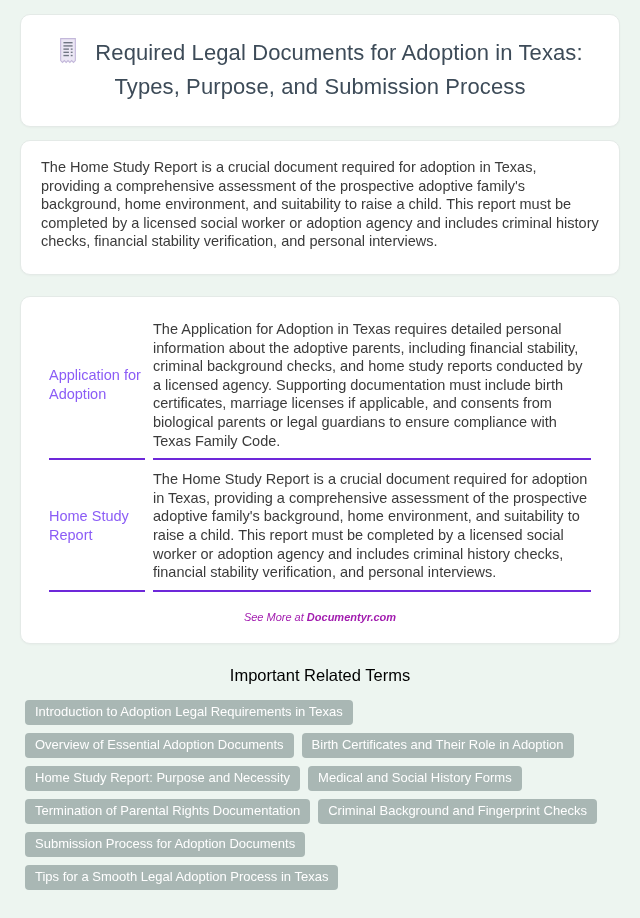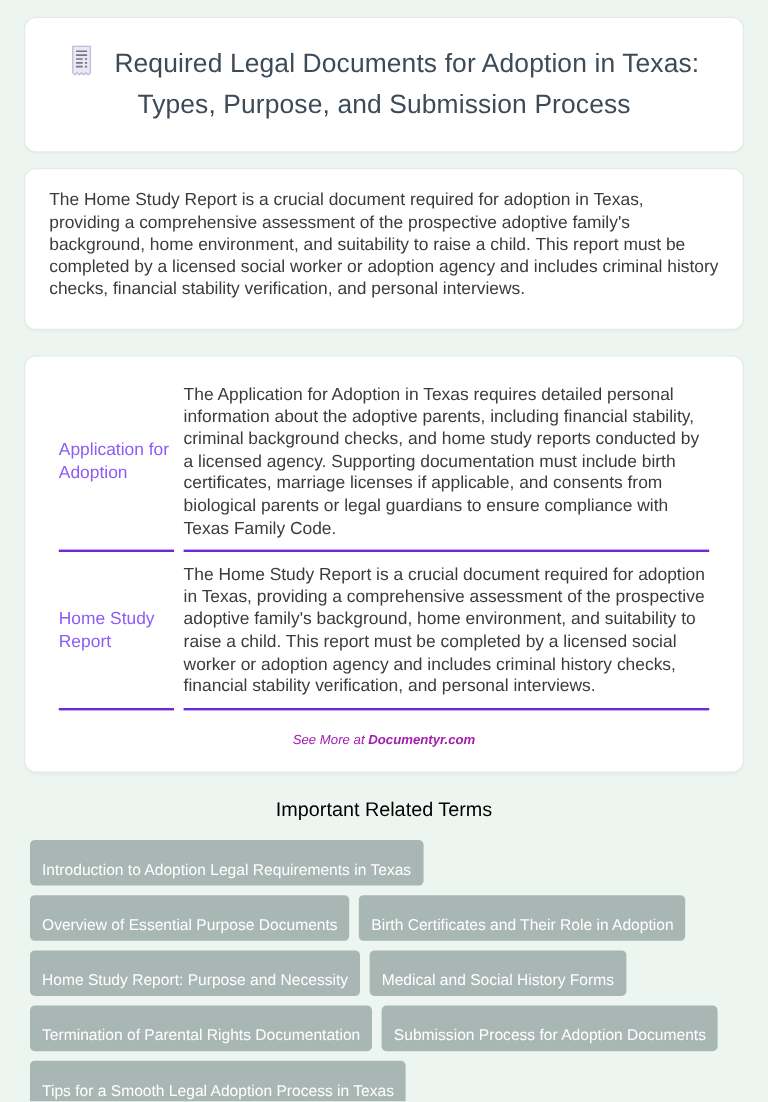--- a/index.html
+++ b/index.html
@@ -96,21 +96,21 @@
     display: flex;
     flex-wrap: wrap;
     gap: 8px;
   }
   .tag {
     display: inline-block;
     background: #a9b7b4;
     color: #ffffff;
     font-size: 13px;
     line-height: 14px;
-    padding: 18px 10px 6px 10px;
+    padding: 5px 10px 6px 10px;
     border-radius: 4px;
     cursor: pointer;
     white-space: nowrap;
   }
 </style>
 </head>
 <body>
 
 <div class="page">
 
@@ -149,22 +149,23 @@
         </tr>
       </tbody>
     </table>
     <p class="see-more"><span>See More at </span><strong>Documentyr.com</strong></p>
   </section>
 
   <h2 class="related-heading">Important Related Terms</h2>
 
   <div class="tags">
       <span class="tag">Introduction to Adoption Legal Requirements in Texas</span>
-      <span class="tag">Overview of Essential Purpose Documents</span>
+      <span class="tag">Overview of Essential Adoption Documents</span>
       <span class="tag">Birth Certificates and Their Role in Adoption</span>
       <span class="tag">Home Study Report: Purpose and Necessity</span>
       <span class="tag">Medical and Social History Forms</span>
       <span class="tag">Termination of Parental Rights Documentation</span>
+      <span class="tag">Criminal Background and Fingerprint Checks</span>
       <span class="tag">Submission Process for Adoption Documents</span>
       <span class="tag">Tips for a Smooth Legal Adoption Process in Texas</span>
     </div>
 
 </div>
 
 </body></html>

